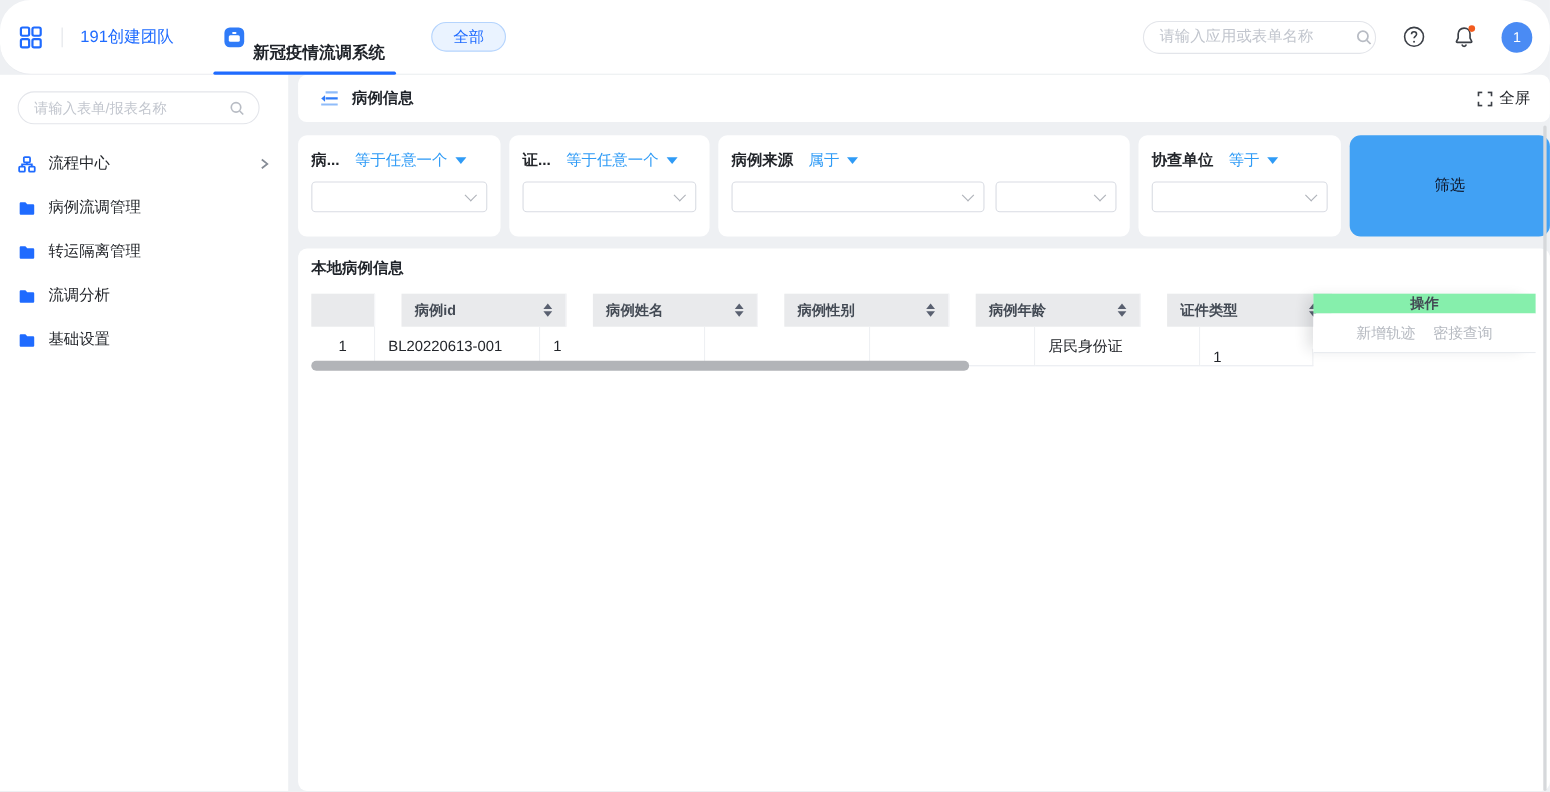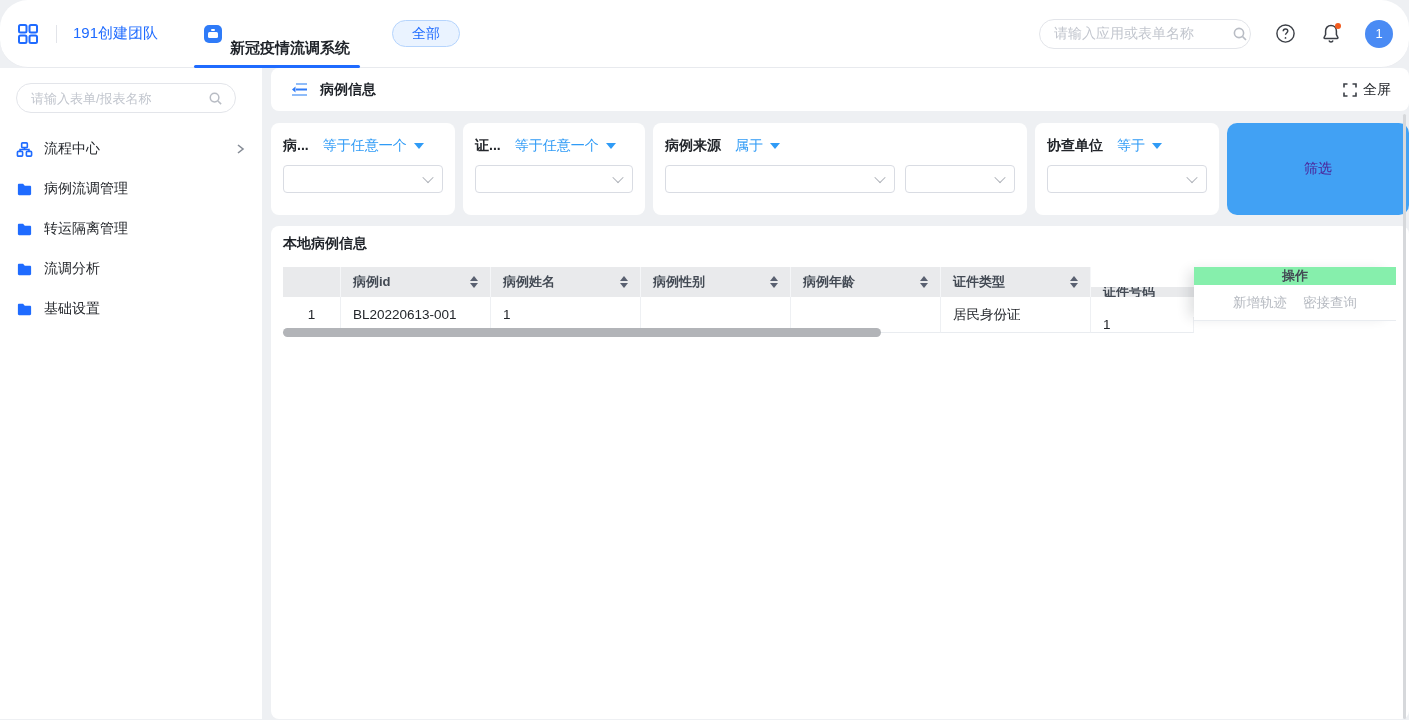--- a/index.html
+++ b/index.html
@@ -50,27 +50,27 @@
   .f-c1 { width:184px; } .f-c2 { width:182px; } .f-c3 { width:374px; } .f-c4 { width:184px; }
   .f-head { display:flex; align-items:center; height:20px; }
   .f-label { font-size:14px; font-weight:700; color:#23262b; margin-right:14px; white-space:nowrap; }
   .f-op { font-size:14px; color:#2f9bf6; display:flex; align-items:center; gap:7px; cursor:pointer; }
   .caret-down { width:0; height:0; border-left:5px solid transparent; border-right:5px solid transparent; border-top:6px solid #2f9bf6; }
   .f-selects { display:flex; gap:10px; margin-top:9px; }
   .select { height:28px; border:1px solid #d9dce3; border-radius:4px; background:#fff; flex:1; position:relative; cursor:pointer; }
   .select .chev { position:absolute; right:10px; top:9px; width:8px; height:8px; }
   .select .chev::before { content:""; position:absolute; left:0; top:0; width:7px; height:7px; border-right:1.5px solid #aeb2b9; border-bottom:1.5px solid #aeb2b9; transform:rotate(45deg) translate(-1px,-1px); }
   .f-c3 .select.wide { flex:0 0 230px; }
-  .filter-btn { flex:1 1 auto; background:#41a1f4; border:0; border-radius:10px; color:#4c1d95; font-size:14px; cursor:pointer; font-family:inherit; }
+  .filter-btn { flex:1 1 auto; background:#41a1f4; border:0; border-radius:10px; color:#0f172a; font-size:14px; cursor:pointer; font-family:inherit; }
 
   
   .table-card { margin-top:11px; flex:1; padding:9px 6px 0 12px; overflow:hidden; }
   .table-title { font-size:14px; font-weight:700; color:#1f2329; }
   .tbl { position:relative; margin-top:14px; width:1113px; }
-  .thead { display:flex; height:30px; }
+  .thead { display:flex; height:30px;gap:24px; }
   .th { background:#e9eaec; display:flex; align-items:center; padding:0 12px; font-size:13px; font-weight:700; color:#434a54; border-right:1px solid #f5f6f8; }
   .th:last-child { border-right:0; }
   .sort { margin-left:auto; display:flex; flex-direction:column; gap:2px; padding-left:8px; }
   .sort i { display:block; width:0; height:0; border-left:4px solid transparent; border-right:4px solid transparent; }
   .sort .up { border-bottom:5px solid #596070; }
   .sort .dn { border-top:5px solid #596070; }
   .col0 { width:58px; flex:0 0 auto; }
   .colA { width:150px; flex:0 0 auto; }
   .colB { width:103px; flex:0 0 auto; overflow:hidden;margin-top:20px; }
   .trow { display:flex; height:36px; background:#fff; }

